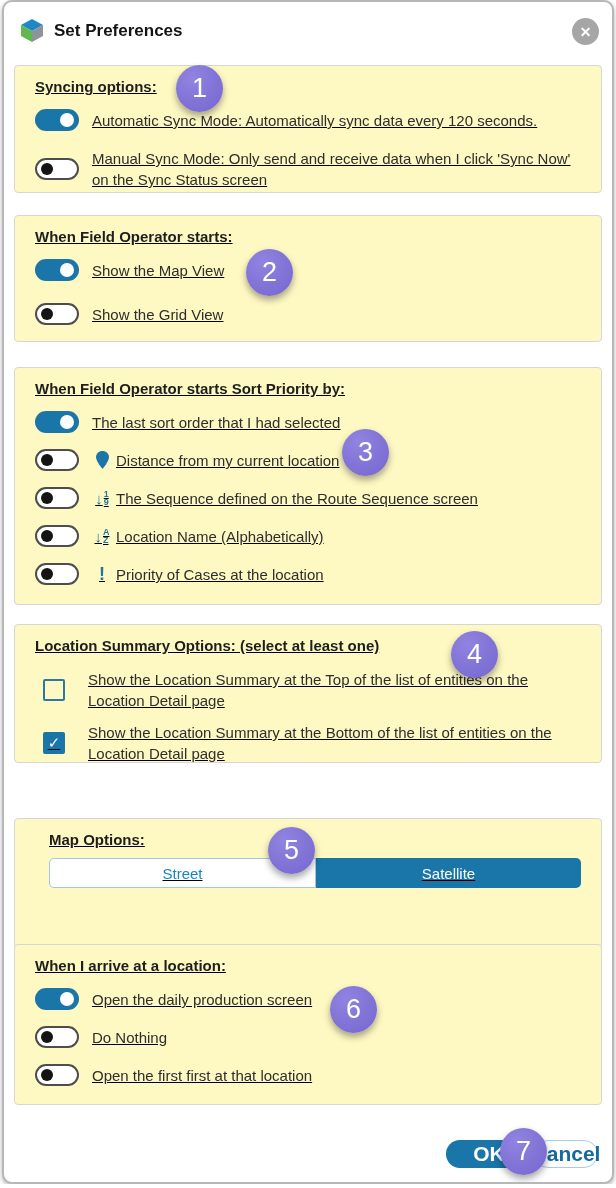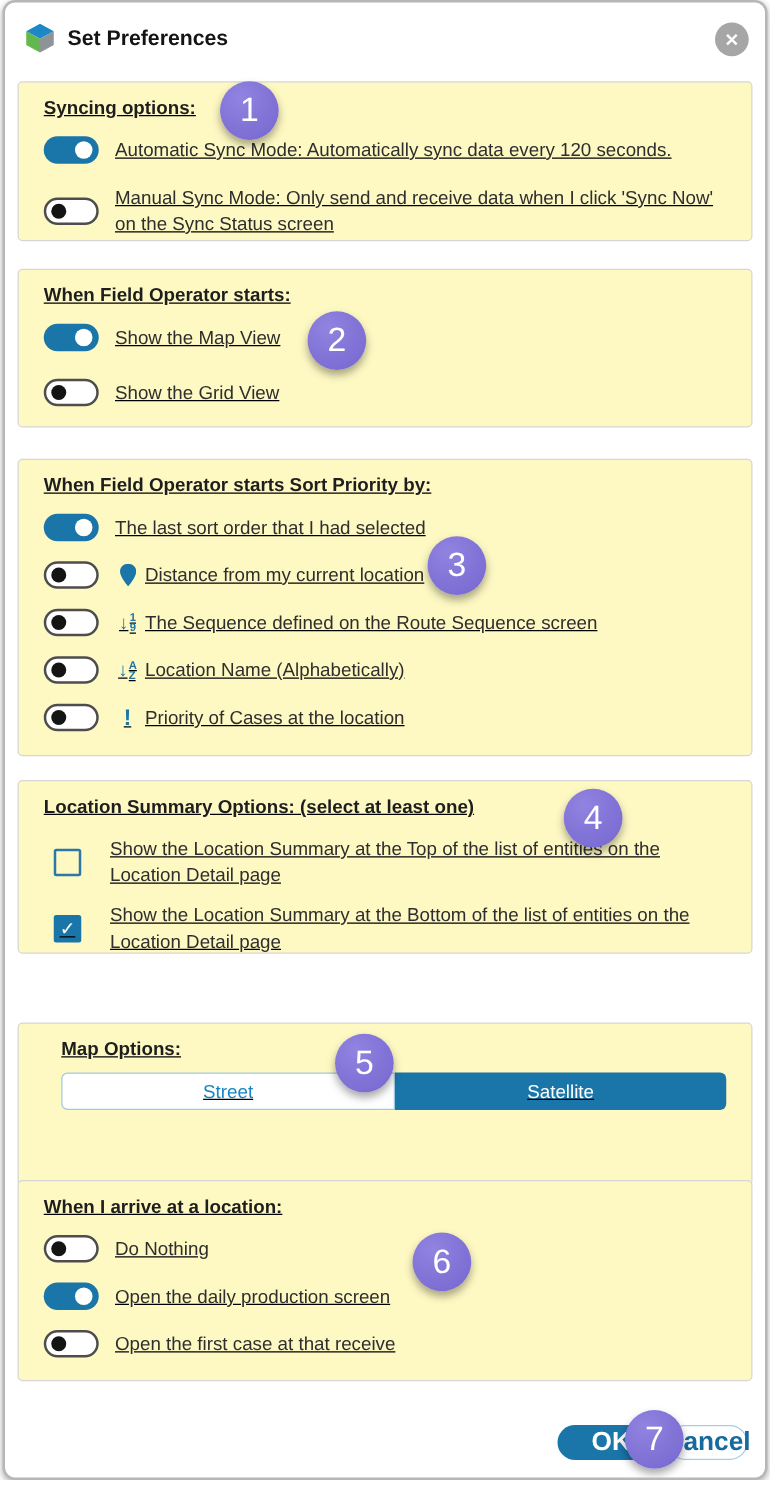--- a/index.html
+++ b/index.html
@@ -160,30 +160,30 @@
     <h2 style="margin-bottom:10px;">Map Options:</h2>
     <div class="segmented">
       <div class="seg unsel">Street</div>
       <div class="seg sel">Satellite</div>
     </div>
   </section>
 
   <section class="card" style="top:942px;height:161px;">
     <h2>When I arrive at a location:</h2>
     <div class="row">
-      <span class="toggle off"></span>
-      <span class="lbl">Do Nothing</span>
-    </div>
-    <div class="row">
       <span class="toggle on"></span>
       <span class="lbl">Open the daily production screen</span>
     </div>
     <div class="row">
       <span class="toggle off"></span>
-      <span class="lbl">Open the first case at that receive</span>
+      <span class="lbl">Do Nothing</span>
+    </div>
+    <div class="row">
+      <span class="toggle off"></span>
+      <span class="lbl">Open the first first at that location</span>
     </div>
   </section>
 
   <div class="footer">
     <div class="btn ok">OK</div>
     <div class="btn cancel">Cancel</div>
   </div>
 
   <div class="badge" style="left:172px;top:63px;">1</div>
   <div class="badge" style="left:242px;top:247px;">2</div>

